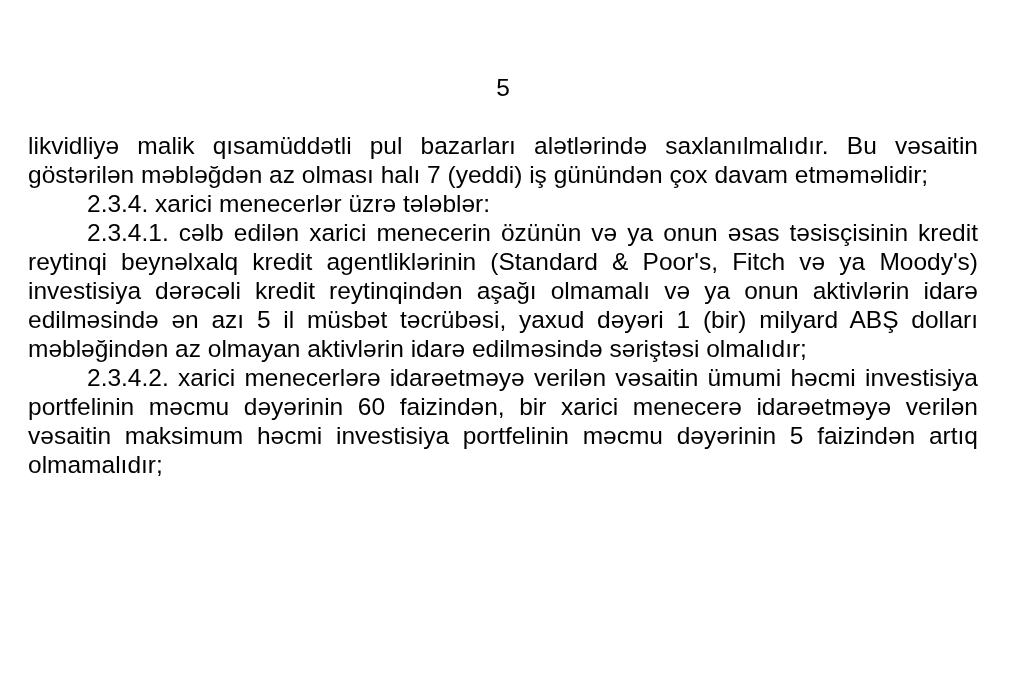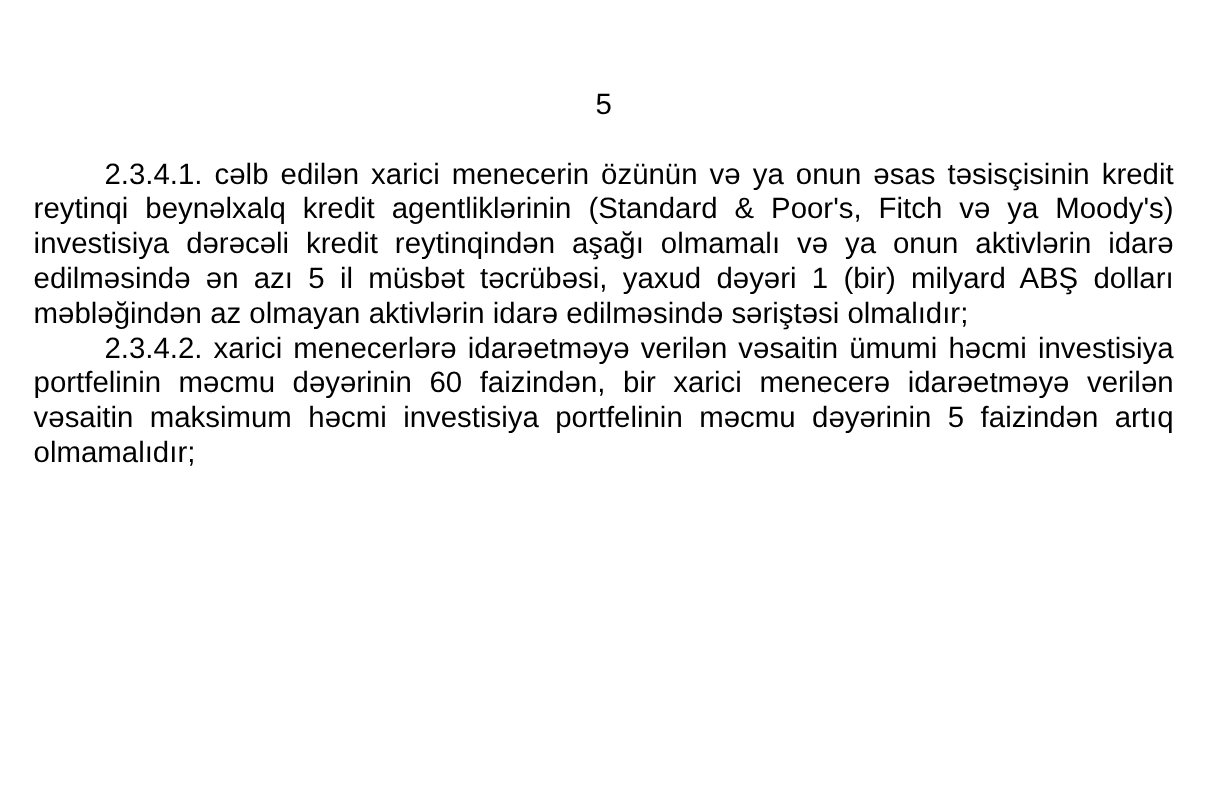--- a/index.html
+++ b/index.html
@@ -49,16 +49,18 @@
     text-indent: 59px;
   }
 </style>
 </head>
 <body>
 
 <div class="page">
   <div class="page-number">5</div>
 
   <div class="content">
+    <p>likvidliyə malik qısamüddətli pul bazarları alətlərində saxlanılmalıdır. Bu vəsaitin göstərilən məbləğdən az olması halı 7 (yeddi) iş günündən çox davam etməməlidir;</p>
+    <p class="indent">2.3.4. xarici menecerlər üzrə tələblər:</p>
     <p class="indent">2.3.4.1. cəlb edilən xarici menecerin özünün və ya onun əsas təsisçisinin kredit reytinqi beynəlxalq kredit agentliklərinin (Standard &amp; Poor's, Fitch və ya Moody's) investisiya dərəcəli kredit reytinqindən aşağı olmamalı və ya onun aktivlərin idarə edilməsində ən azı 5 il müsbət təcrübəsi, yaxud dəyəri 1 (bir) milyard ABŞ dolları məbləğindən az olmayan aktivlərin idarə edilməsində səriştəsi olmalıdır;</p>
     <p class="indent">2.3.4.2. xarici menecerlərə idarəetməyə verilən vəsaitin ümumi həcmi investisiya portfelinin məcmu dəyərinin 60 faizindən, bir xarici menecerə idarəetməyə verilən vəsaitin maksimum həcmi investisiya portfelinin məcmu dəyərinin 5 faizindən artıq olmamalıdır;</p>
   </div>
 </div>
 
 </body></html>

